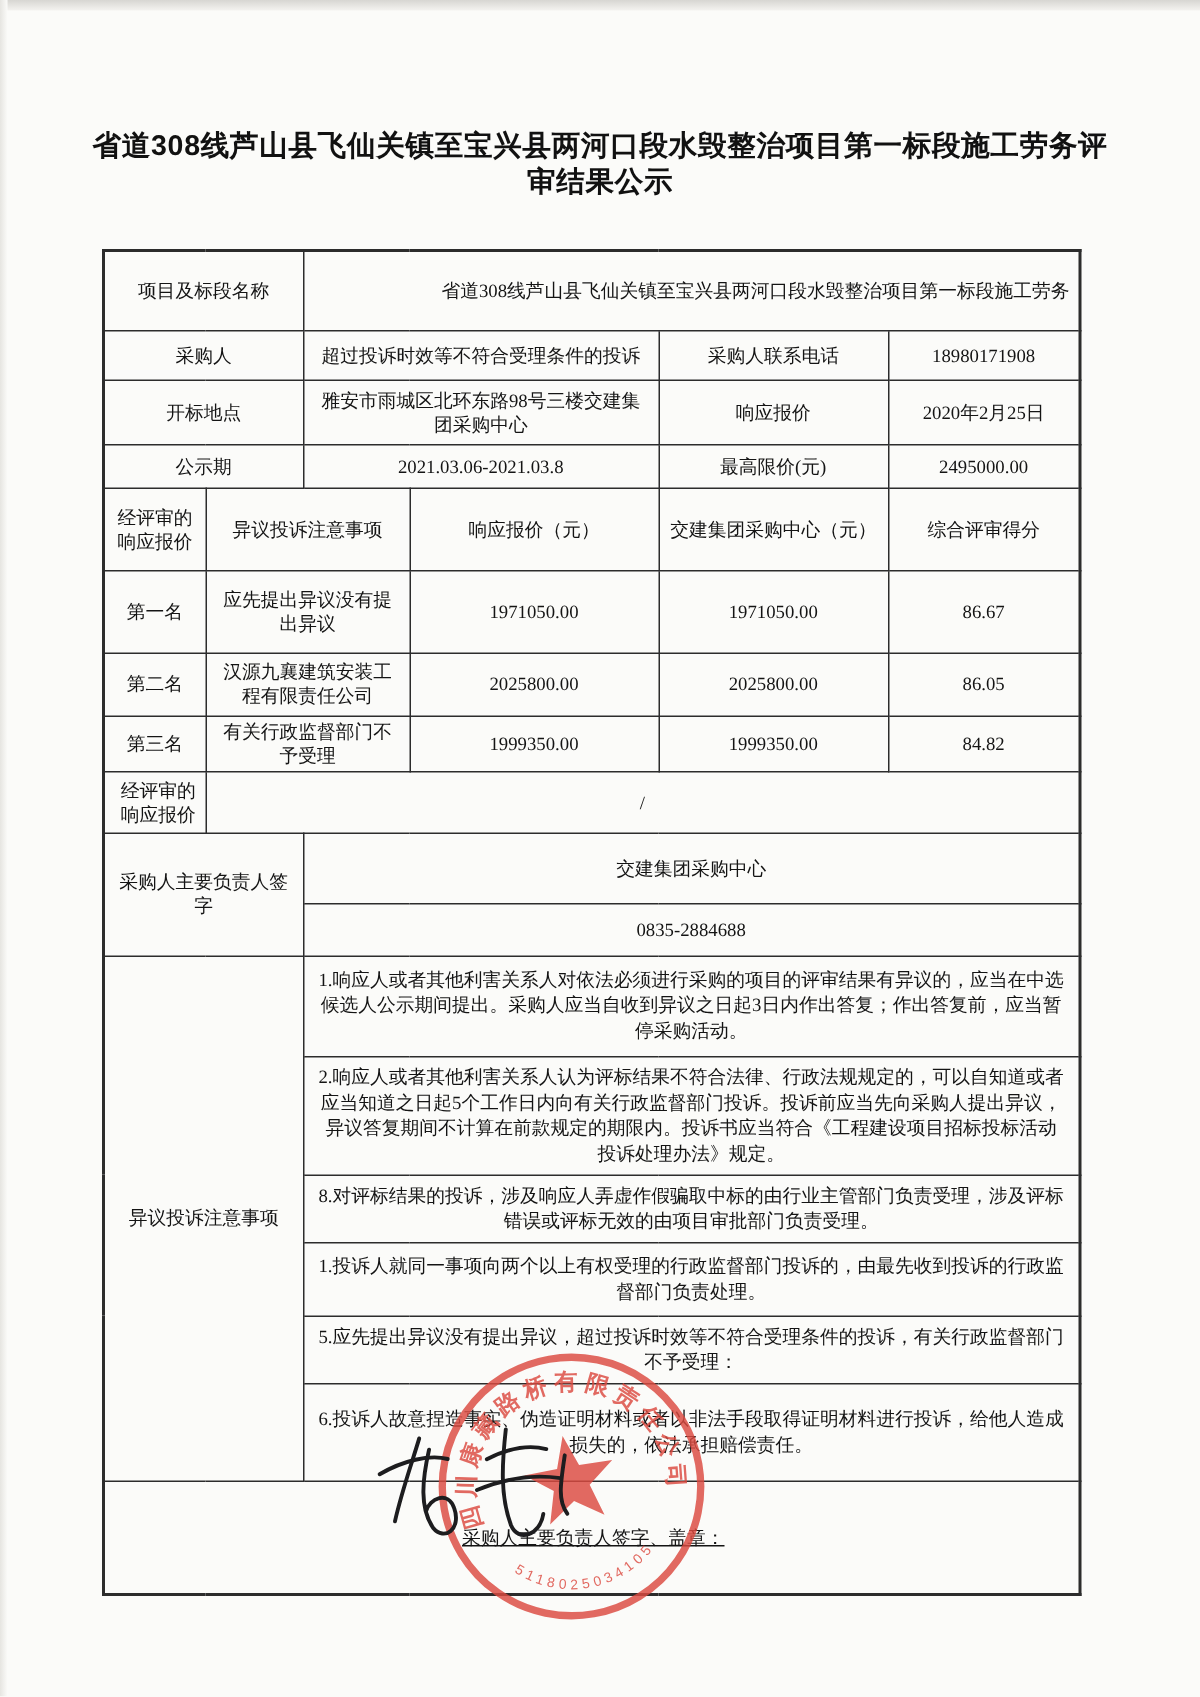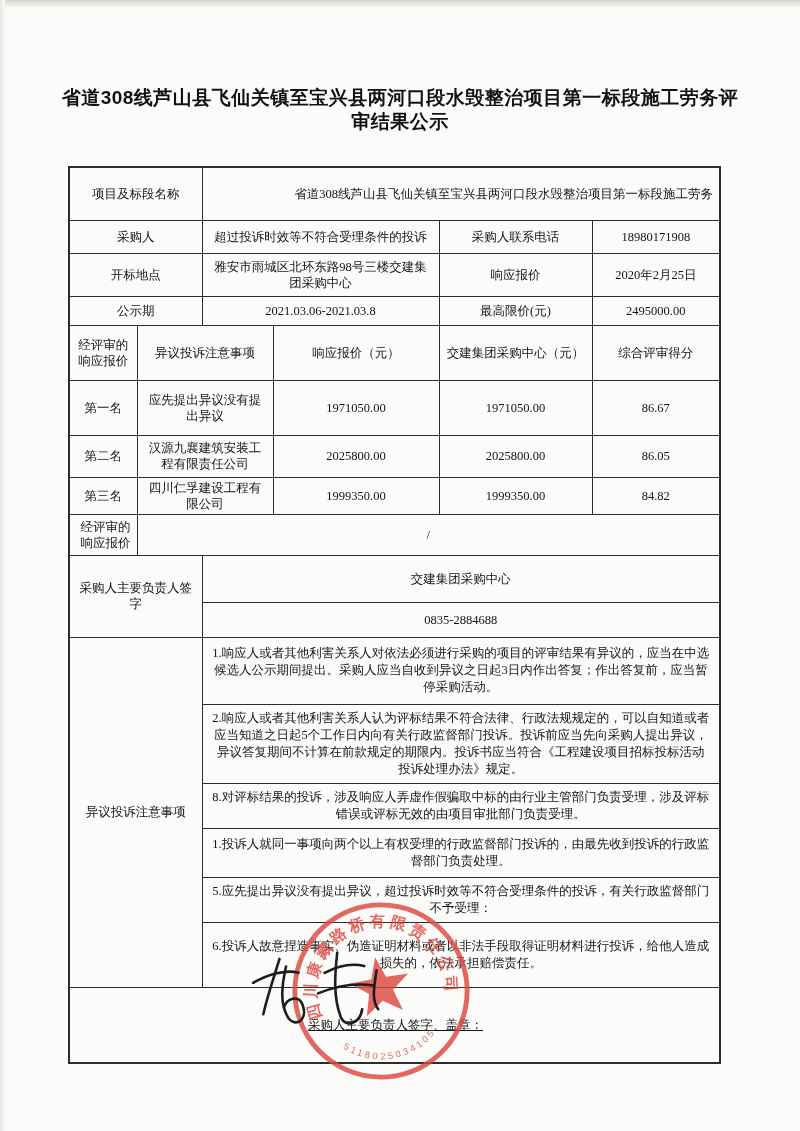--- a/index.html
+++ b/index.html
@@ -107,21 +107,21 @@
     </tr>
     <tr class="r7">
       <td>第二名</td>
       <td colspan="2">汉源九襄建筑安装工程有限责任公司</td>
       <td>2025800.00</td>
       <td>2025800.00</td>
       <td>86.05</td>
     </tr>
     <tr class="r8">
       <td>第三名</td>
-      <td colspan="2">四川仁孚建设工程有限公司</td>
+      <td colspan="2">有关行政监督部门不予受理</td>
       <td>1999350.00</td>
       <td>1999350.00</td>
       <td>84.82</td>
     </tr>
     <tr class="r9">
       <td class="left">经评审的响应报价</td>
       <td colspan="5">/</td>
     </tr>
     <tr class="r10a">
       <td colspan="2" rowspan="2">采购人主要负责人签字</td>

